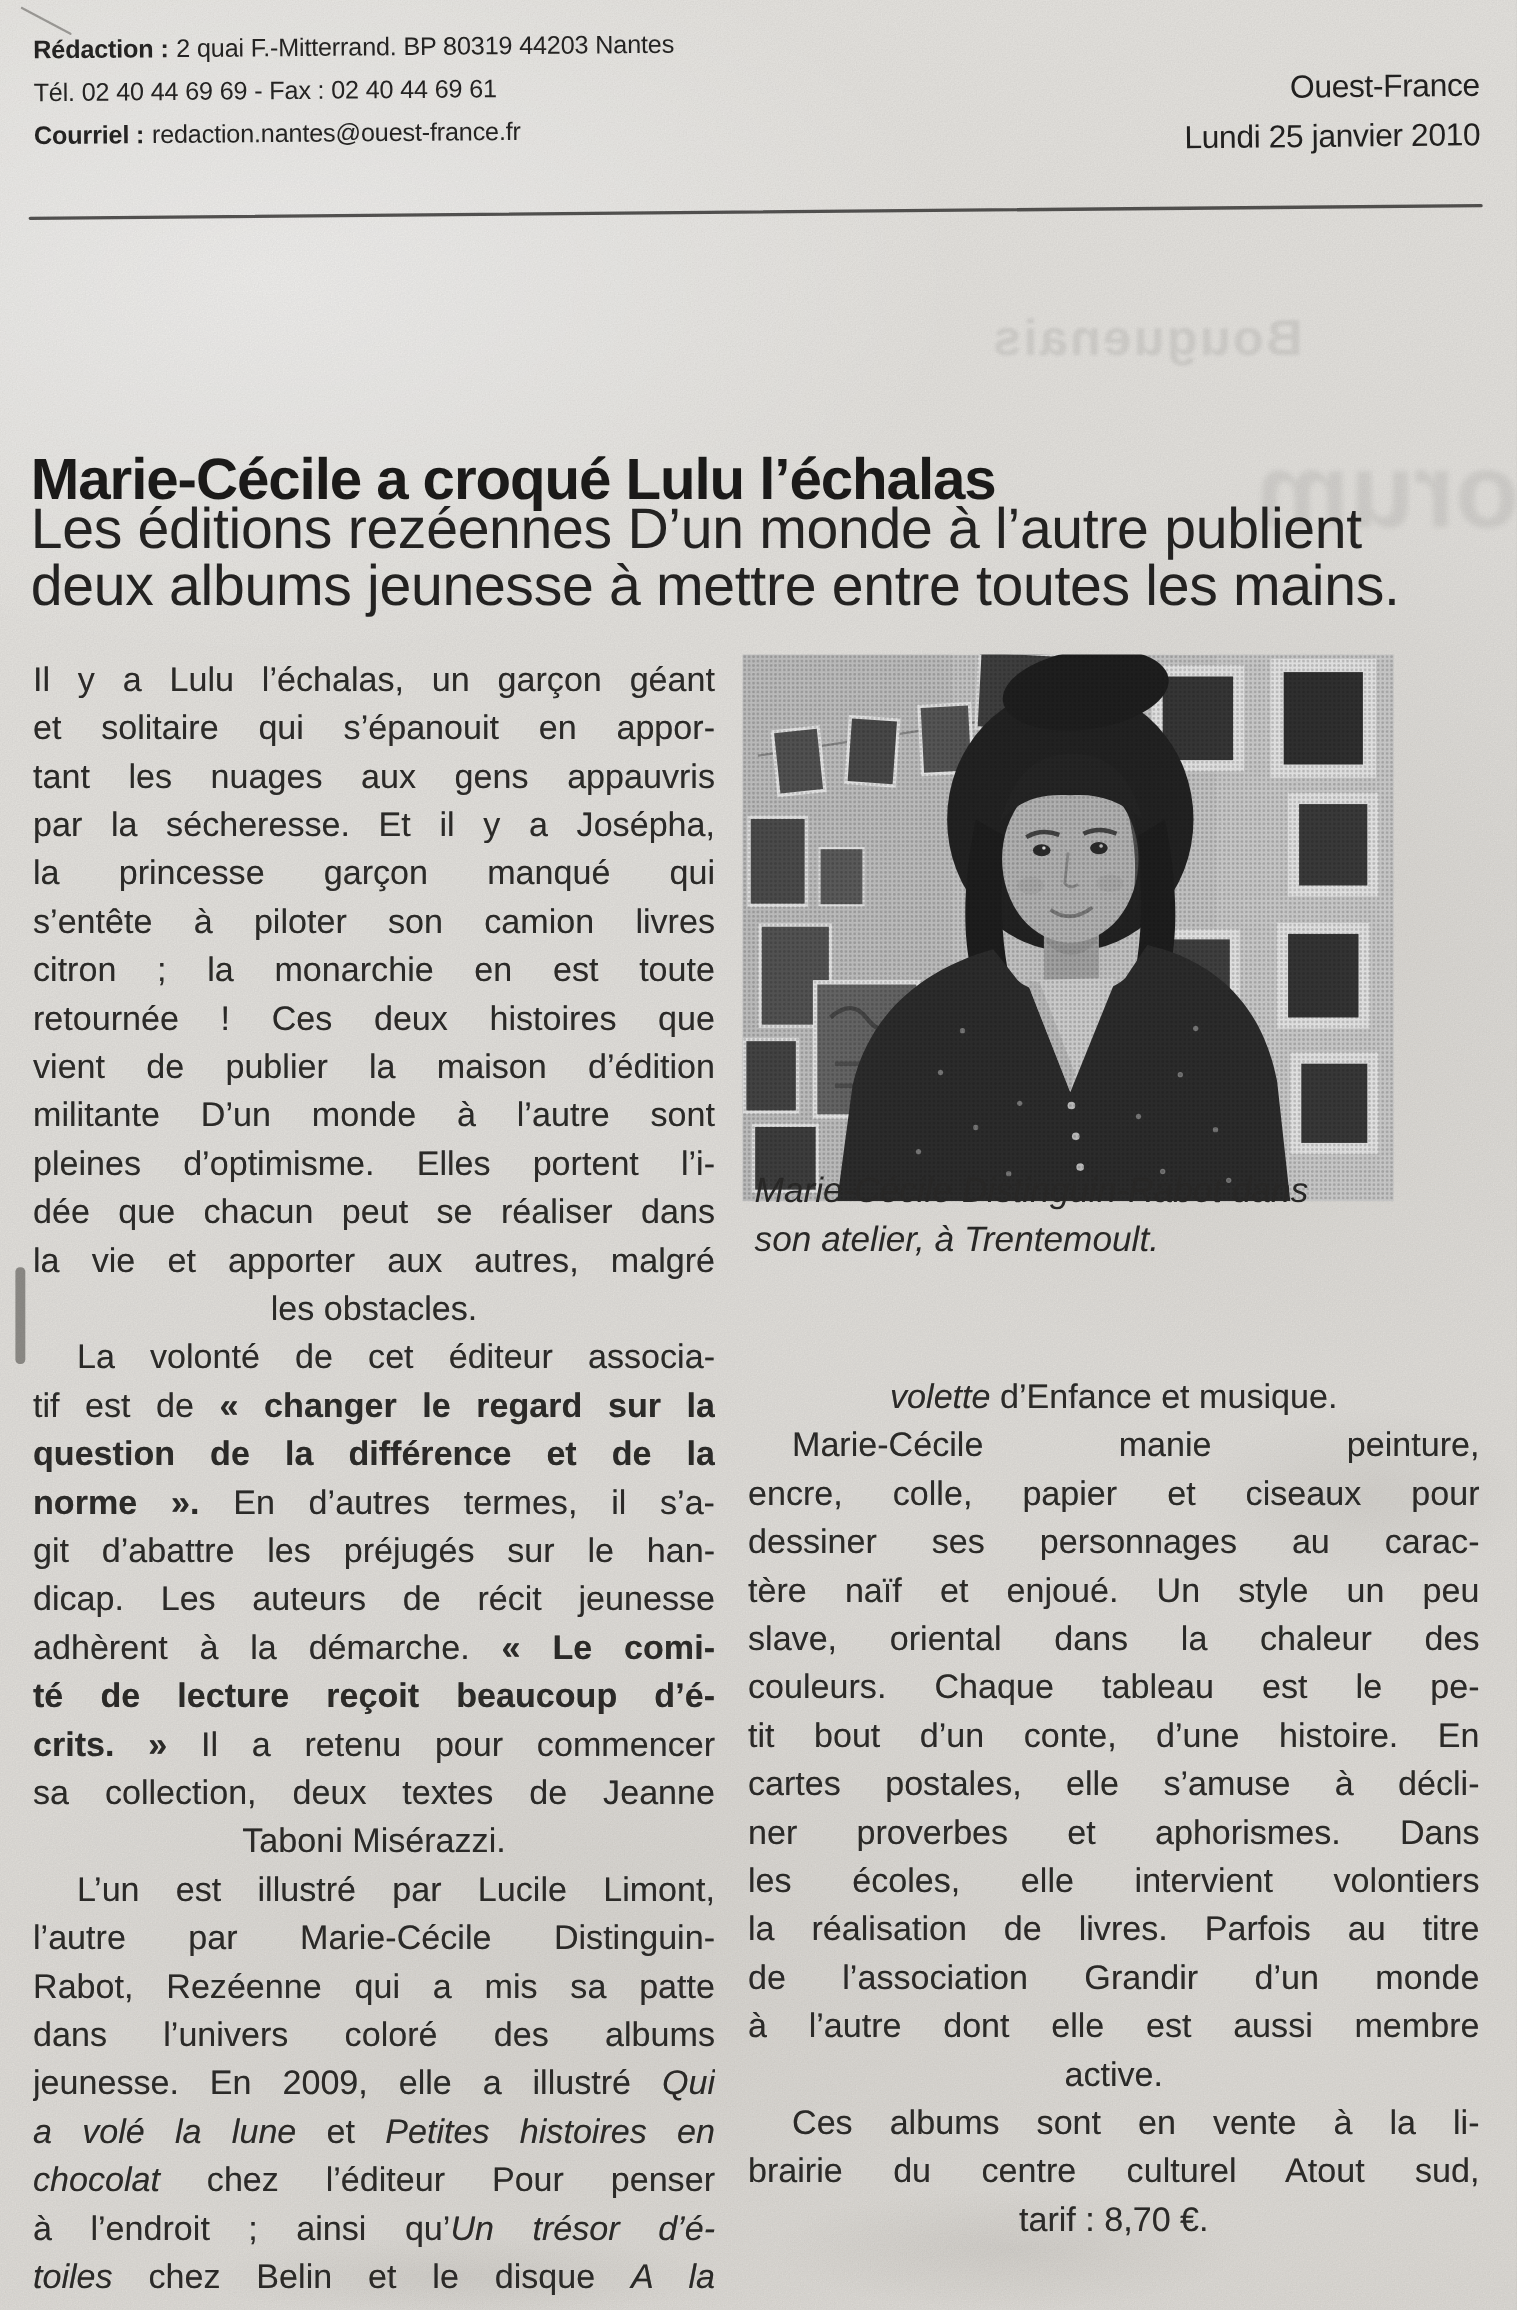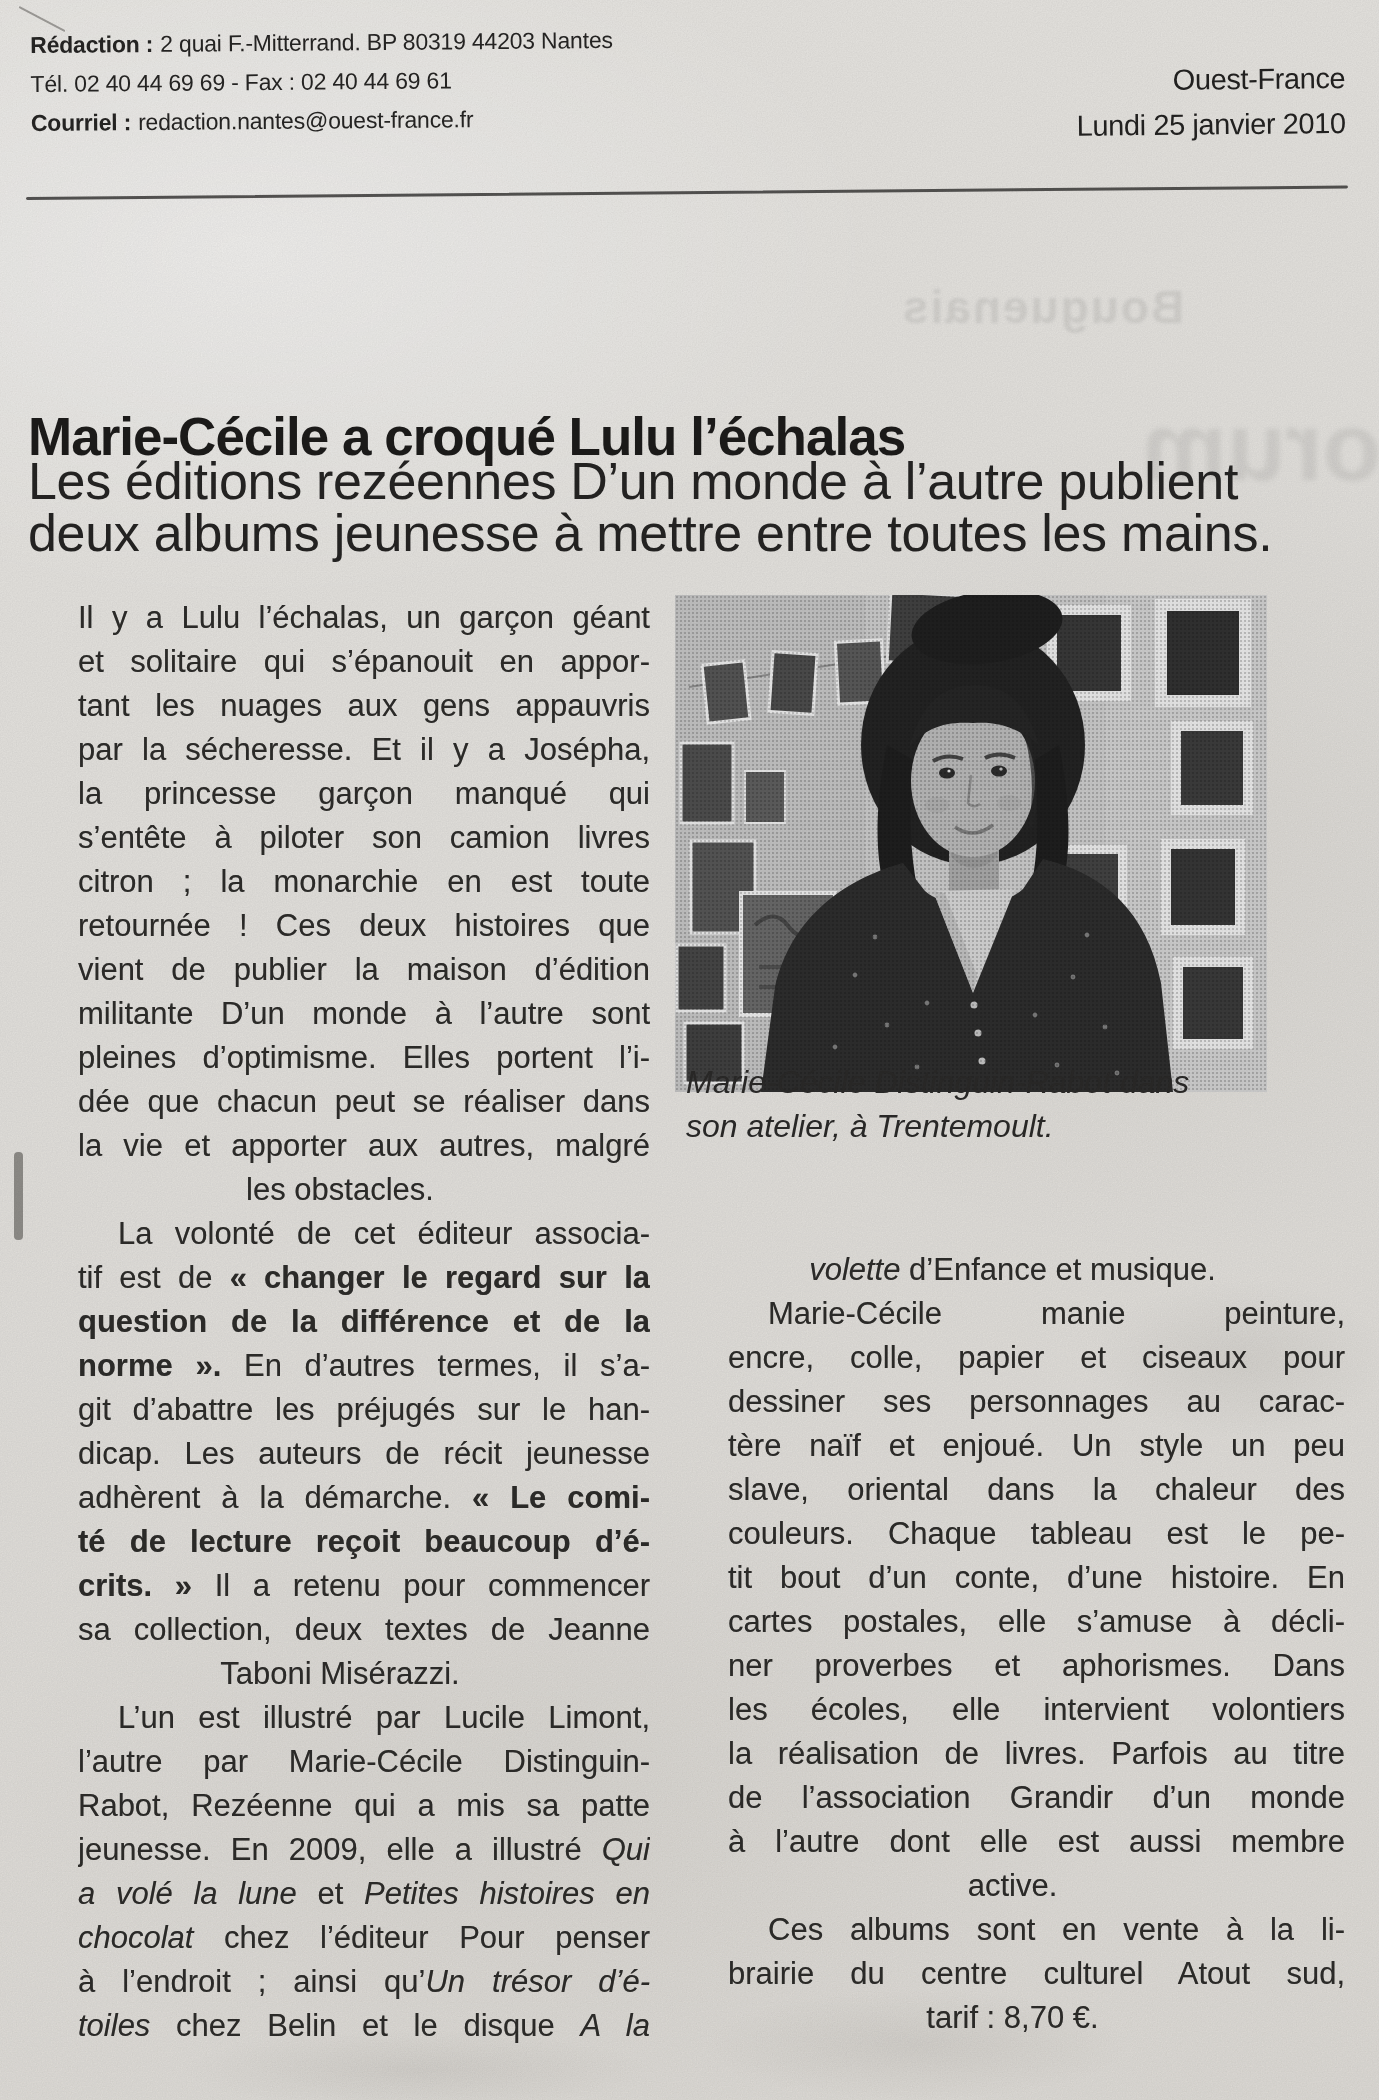--- a/index.html
+++ b/index.html
@@ -23,21 +23,21 @@
   
   .headline{position:absolute;left:28px;top:370px;font-size:53px;font-weight:700;
             letter-spacing:-1px;color:#1d1c1b;white-space:nowrap;}
   .standfirst{position:absolute;left:28px;top:455px;font-size:52px;line-height:52px;
               letter-spacing:-0.3px;color:#262524;}
   
   .col{position:absolute;font-size:31px;color:#2e2d2b;text-shadow:0 0 .5px rgba(45,44,42,.4);}
   .col-left{left:30px;top:596px;width:620px;}
   .col-right{left:680px;top:1248px;width:665px;}
   .line{height:44px;line-height:44px;overflow:hidden;white-space:nowrap;}
-  .jline{white-space:normal;text-align:justify;text-align-last:justify;margin-left:48px;}
+  .jline{white-space:normal;text-align:justify;text-align-last:justify;}
   .endline{text-align:center;}
   .indent{text-indent:40px;}
   .sg-n{font-weight:400;font-style:normal;}
   .sg-b{font-weight:700;}
   .sg-i{font-style:italic;}
   
   .photo{position:absolute;left:675px;top:595px;width:592px;height:497px;
          filter:grayscale(1) contrast(.95) brightness(1.03);}
   .photo svg{display:block;width:100%;height:100%;}
   .halftone{position:absolute;inset:0;
@@ -204,20 +204,21 @@
       <div class="line jline"><span class="sg-n">git d’abattre les préjugés sur le han-</span></div>
       <div class="line jline"><span class="sg-n">dicap. Les auteurs de récit jeunesse</span></div>
       <div class="line jline"><span class="sg-n">adhèrent à la démarche. </span><span class="sg-b">« Le comi-</span></div>
       <div class="line jline"><span class="sg-b">té de lecture reçoit beaucoup d’é-</span></div>
       <div class="line jline"><span class="sg-b">crits. »</span><span class="sg-n"> Il a retenu pour commencer</span></div>
       <div class="line jline"><span class="sg-n">sa collection, deux textes de Jeanne</span></div>
       <div class="line endline"><span class="sg-n">Taboni Misérazzi.</span></div>
       <div class="line jline indent"><span class="sg-n">L’un est illustré par Lucile Limont,</span></div>
       <div class="line jline"><span class="sg-n">l’autre par Marie-Cécile Distinguin-</span></div>
       <div class="line jline"><span class="sg-n">Rabot, Rezéenne qui a mis sa patte</span></div>
+      <div class="line jline"><span class="sg-n">dans l’univers coloré des albums</span></div>
       <div class="line jline"><span class="sg-n">jeunesse. En 2009, elle a illustré </span><span class="sg-i">Qui</span></div>
       <div class="line jline"><span class="sg-i">a volé la lune</span><span class="sg-n"> et </span><span class="sg-i">Petites histoires en</span></div>
       <div class="line jline"><span class="sg-i">chocolat</span><span class="sg-n"> chez l’éditeur Pour penser</span></div>
       <div class="line jline"><span class="sg-n">à l’endroit ; ainsi qu’</span><span class="sg-i">Un trésor d’é-</span></div>
       <div class="line jline"><span class="sg-i">toiles</span><span class="sg-n"> chez Belin et le disque </span><span class="sg-i">A la</span></div>
     </div>
   <div class="col col-right">
       <div class="line endline"><span class="sg-i">volette</span><span class="sg-n"> d’Enfance et musique.</span></div>
       <div class="line jline indent"><span class="sg-n">Marie-Cécile manie peinture,</span></div>
       <div class="line jline"><span class="sg-n">encre, colle, papier et ciseaux pour</span></div>

